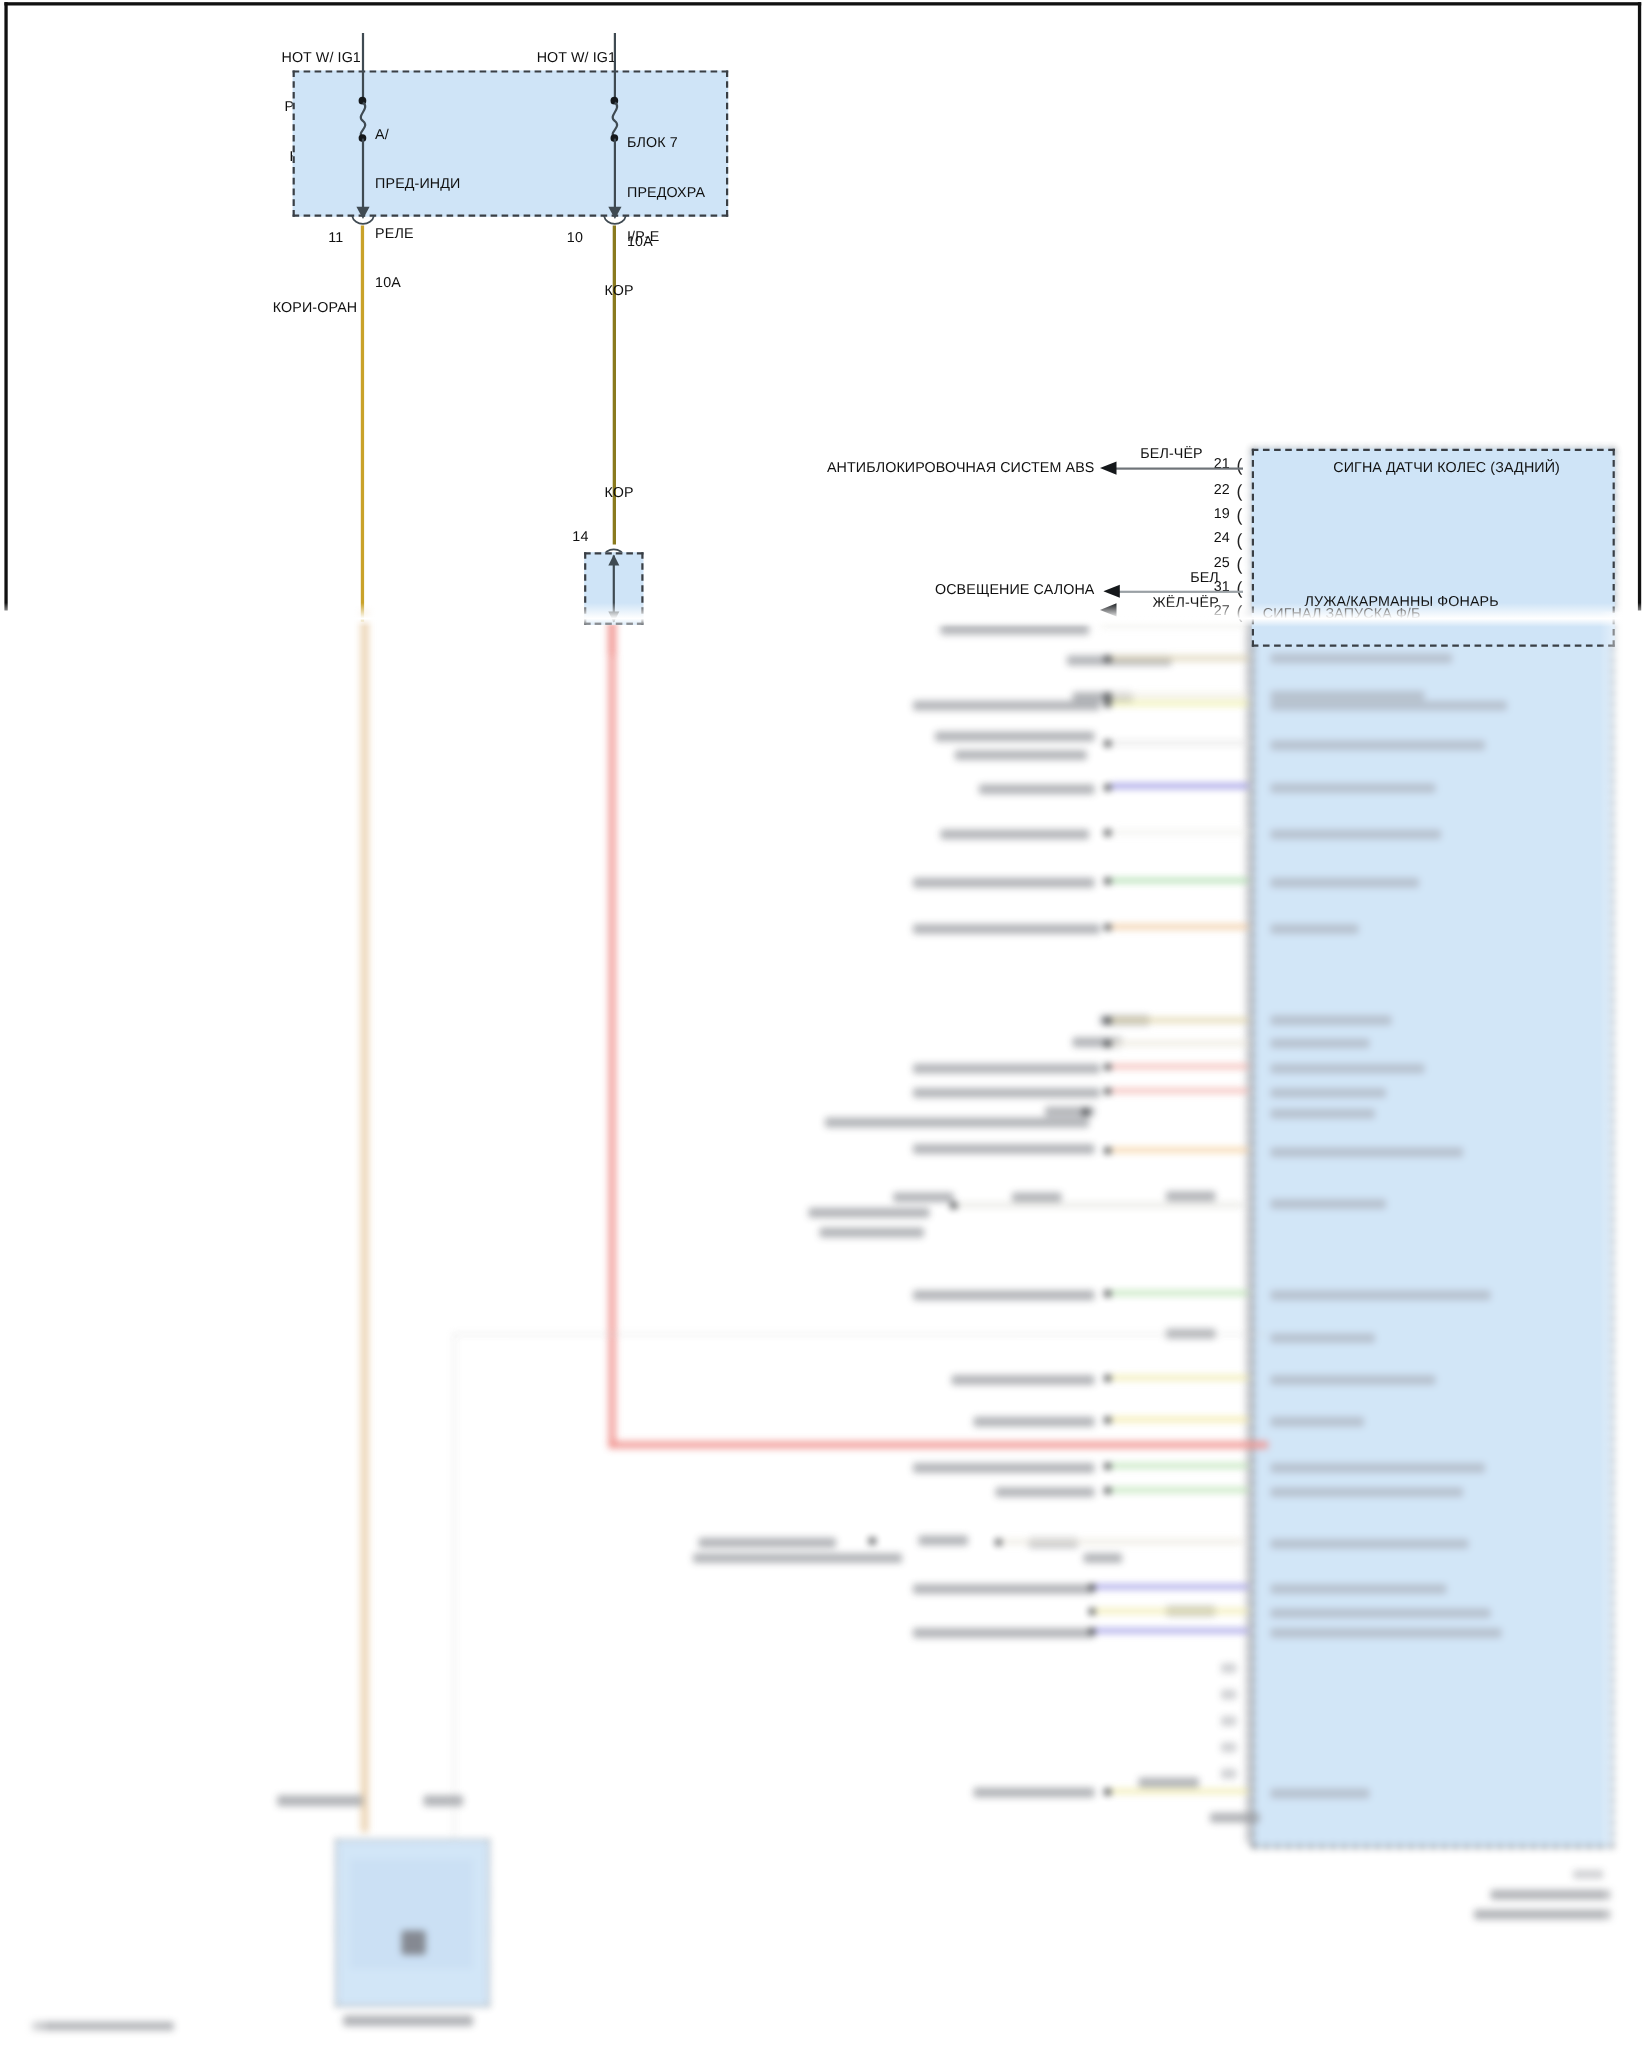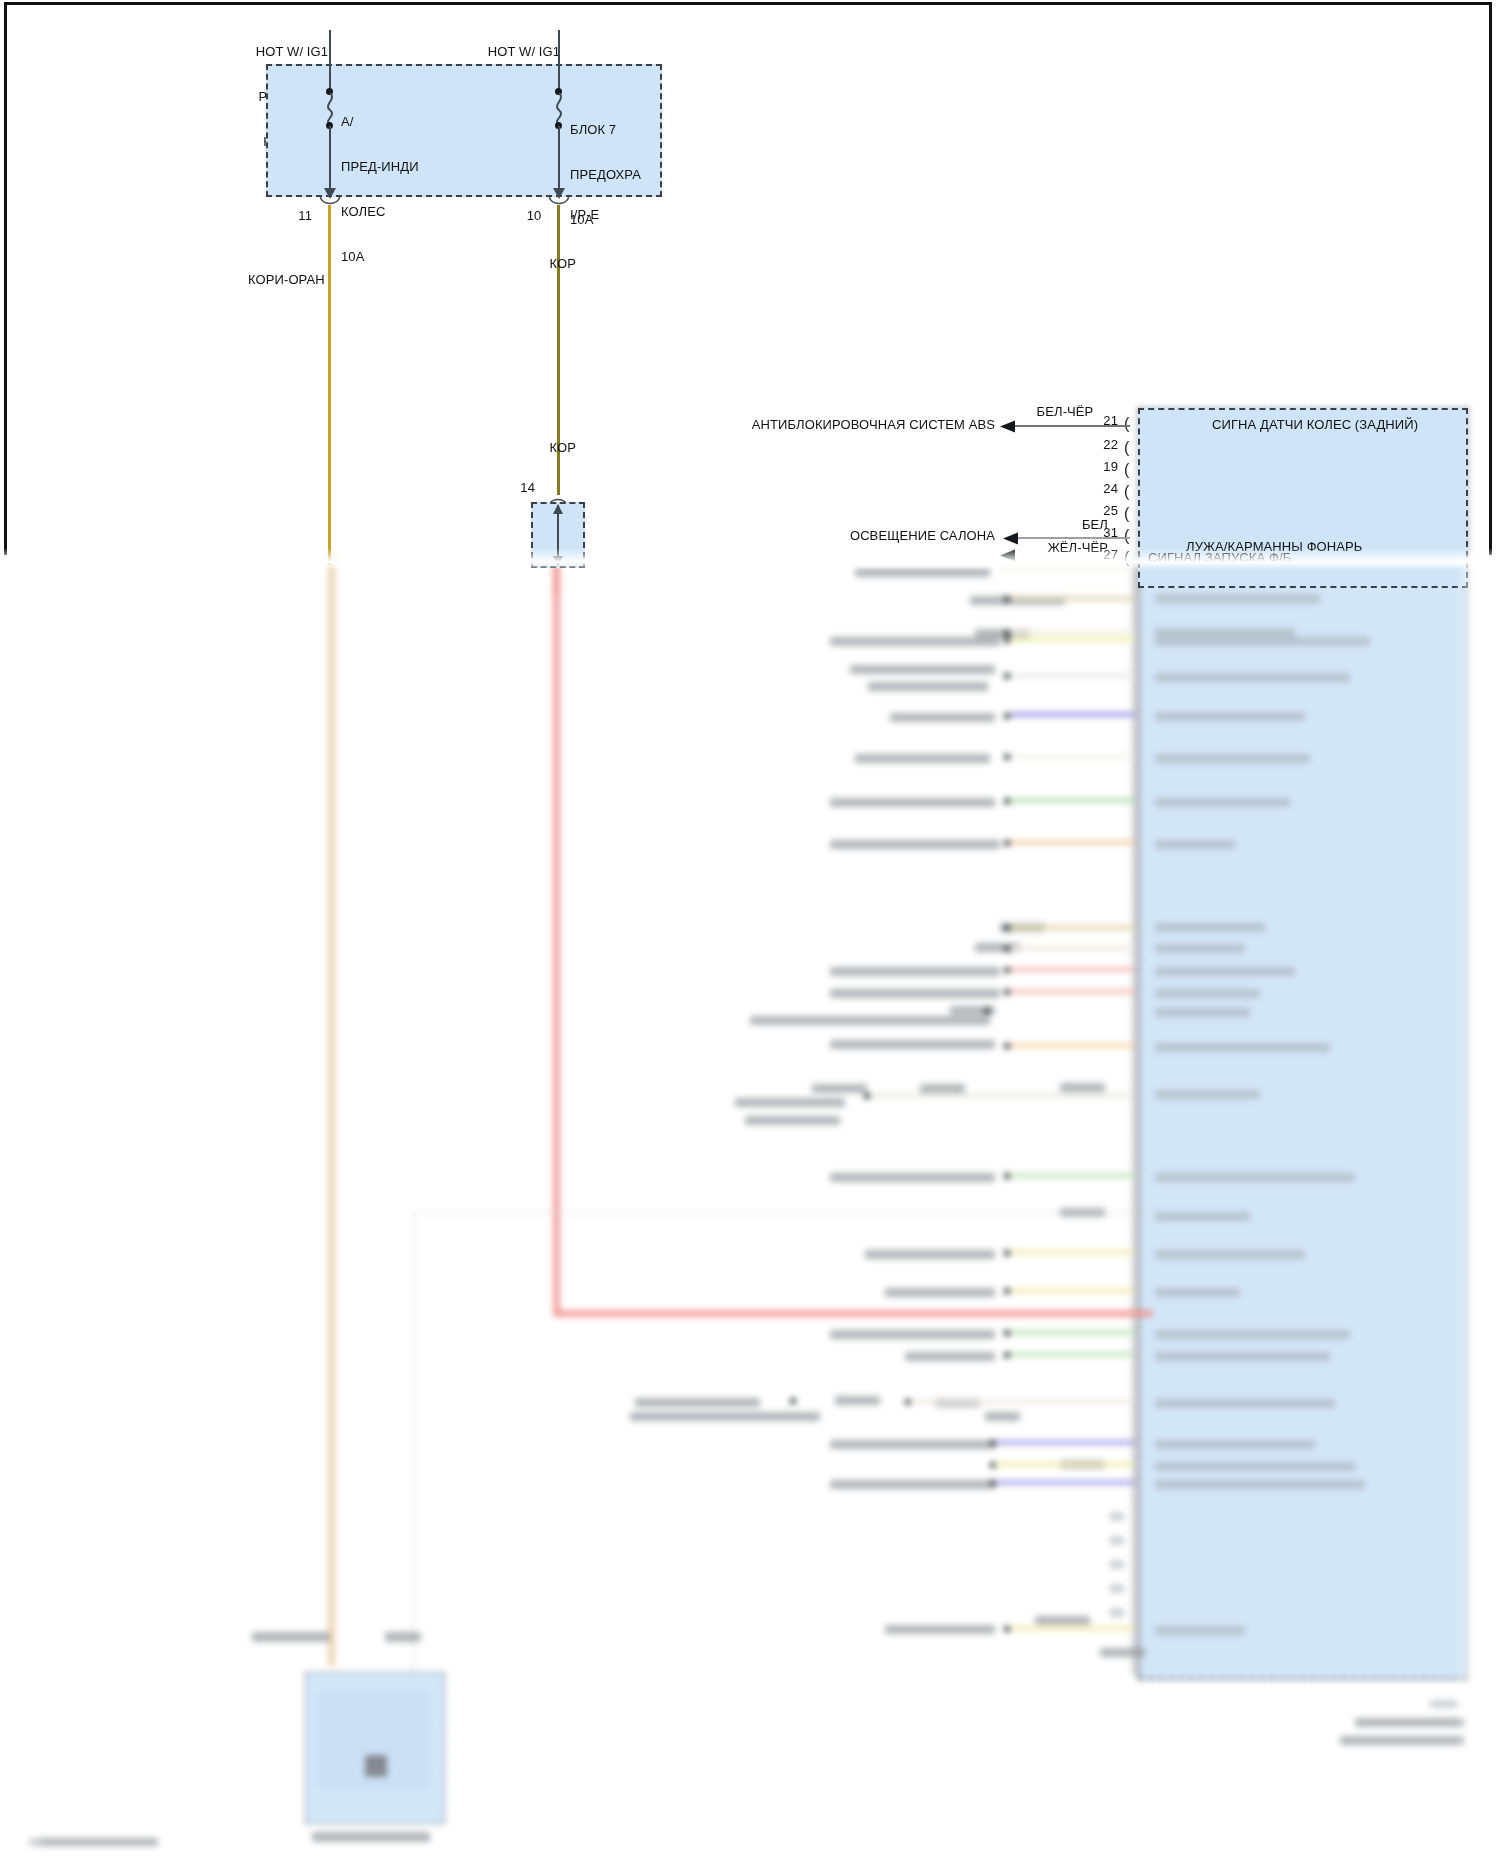--- a/index.html
+++ b/index.html
@@ -336,21 +336,21 @@
     </div>
     <div class="cup" style="left:319px;top:196px;">
       <svg width="22" height="12" viewBox="0 0 22 12">
         <path d="M1 0 C 3 10, 19 10, 21 0" fill="none" stroke="#3f4a52" stroke-width="1.6"></path>
       </svg>
     </div>
 
     <div class="txt" style="left:341px;top:84px;width:130px;">
       <div>A/</div>
       <div>ПРЕД-ИНДИ</div>
-      <div>КОЛЕС</div>
+      <div>РЕЛЕ</div>
       <div>10A</div>
     </div>
 
     <div class="txt r" style="left:282px;top:208px;width:30px;">11</div>
 
     <div class="wire v" style="left:328px;top:205px;height:360px;background:#c9a22a;"></div>
     <div class="txt" style="left:248px;top:272px;width:120px;">КОРИ-ОРАН</div>
 
     <div class="vline" style="left:558px;top:30px;height:62px;"></div>
     <div class="dot" style="left:555px;top:88px;"></div>
@@ -371,21 +371,21 @@
         <path d="M1 0 C 3 10, 19 10, 21 0" fill="none" stroke="#3f4a52" stroke-width="1.6"></path>
       </svg>
     </div>
 
     <div class="txt" style="left:570px;top:92px;width:130px;">
       <div>БЛОК 7</div>
       <div>ПРЕДОХРА</div>
       <div>10A</div>
     </div>
 
-    <div class="txt r" style="left:519px;top:208px;width:30px;text-align:center;">10</div>
+    <div class="txt r" style="left:500px;top:208px;width:30px;">10</div>
     <div class="txt" style="left:570px;top:207px;width:80px;">I/P-E</div>
 
     <div class="wire v" style="left:557px;top:205px;height:290px;background:#8a7a1e;"></div>
     <div class="txt" style="left:516px;top:256px;width:60px;text-align:right;">КОР</div>
     <div class="txt" style="left:516px;top:440px;width:60px;text-align:right;">КОР</div>
 
     <div class="txt r" style="left:505px;top:480px;width:30px;">14</div>
     <div class="cup" style="left:547px;top:495px;">
       <svg width="22" height="12" viewBox="0 0 22 12">
         <path d="M1 12 C 3 2, 19 2, 21 12" fill="none" stroke="#3f4a52" stroke-width="1.6"></path>

